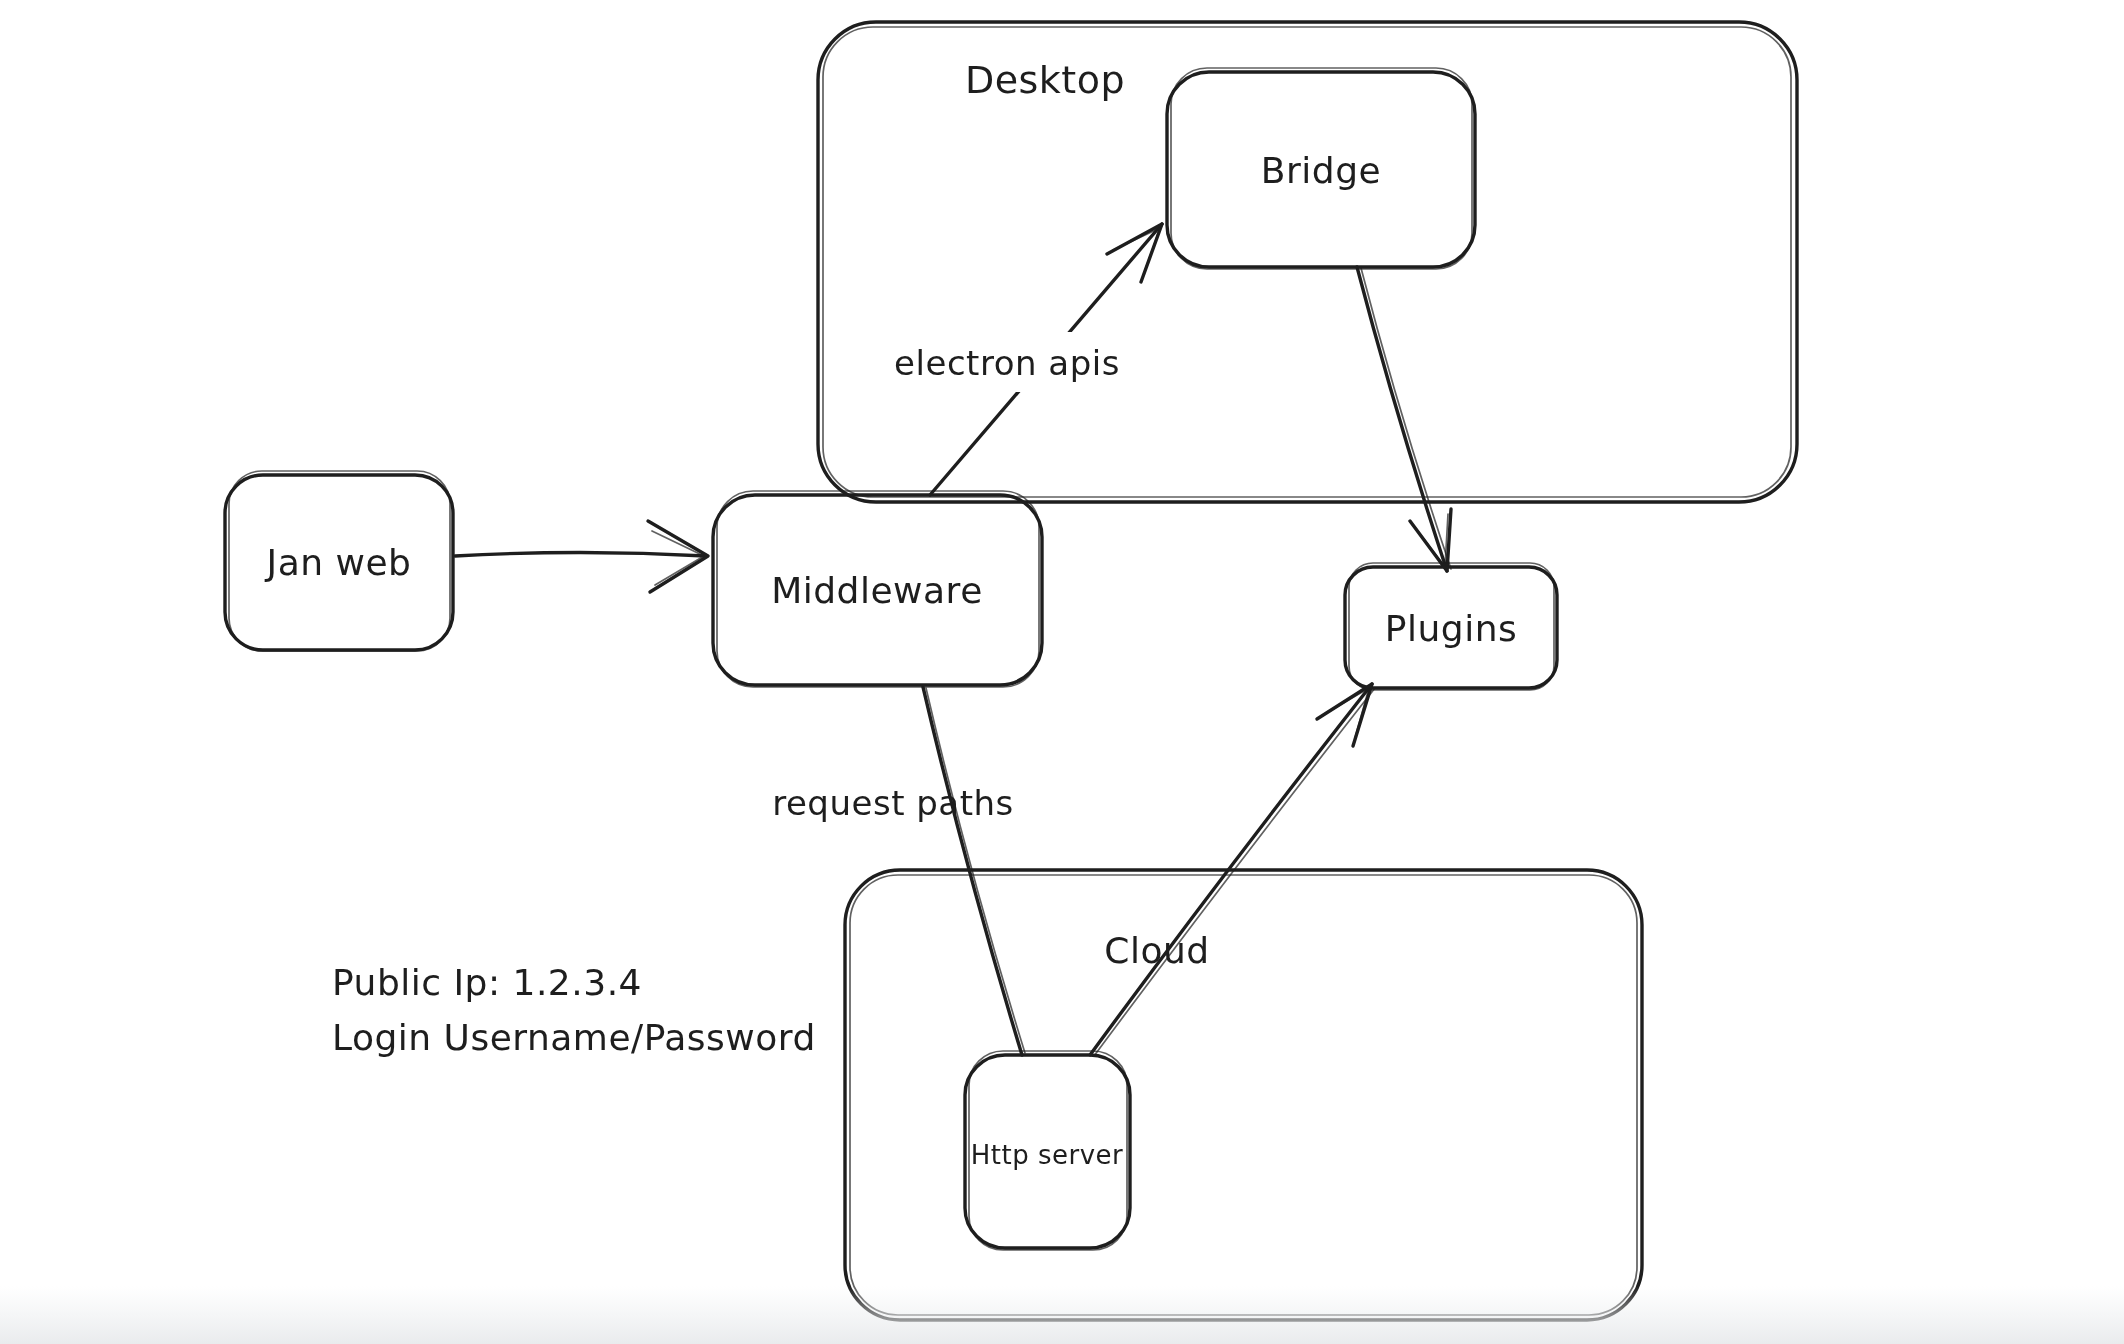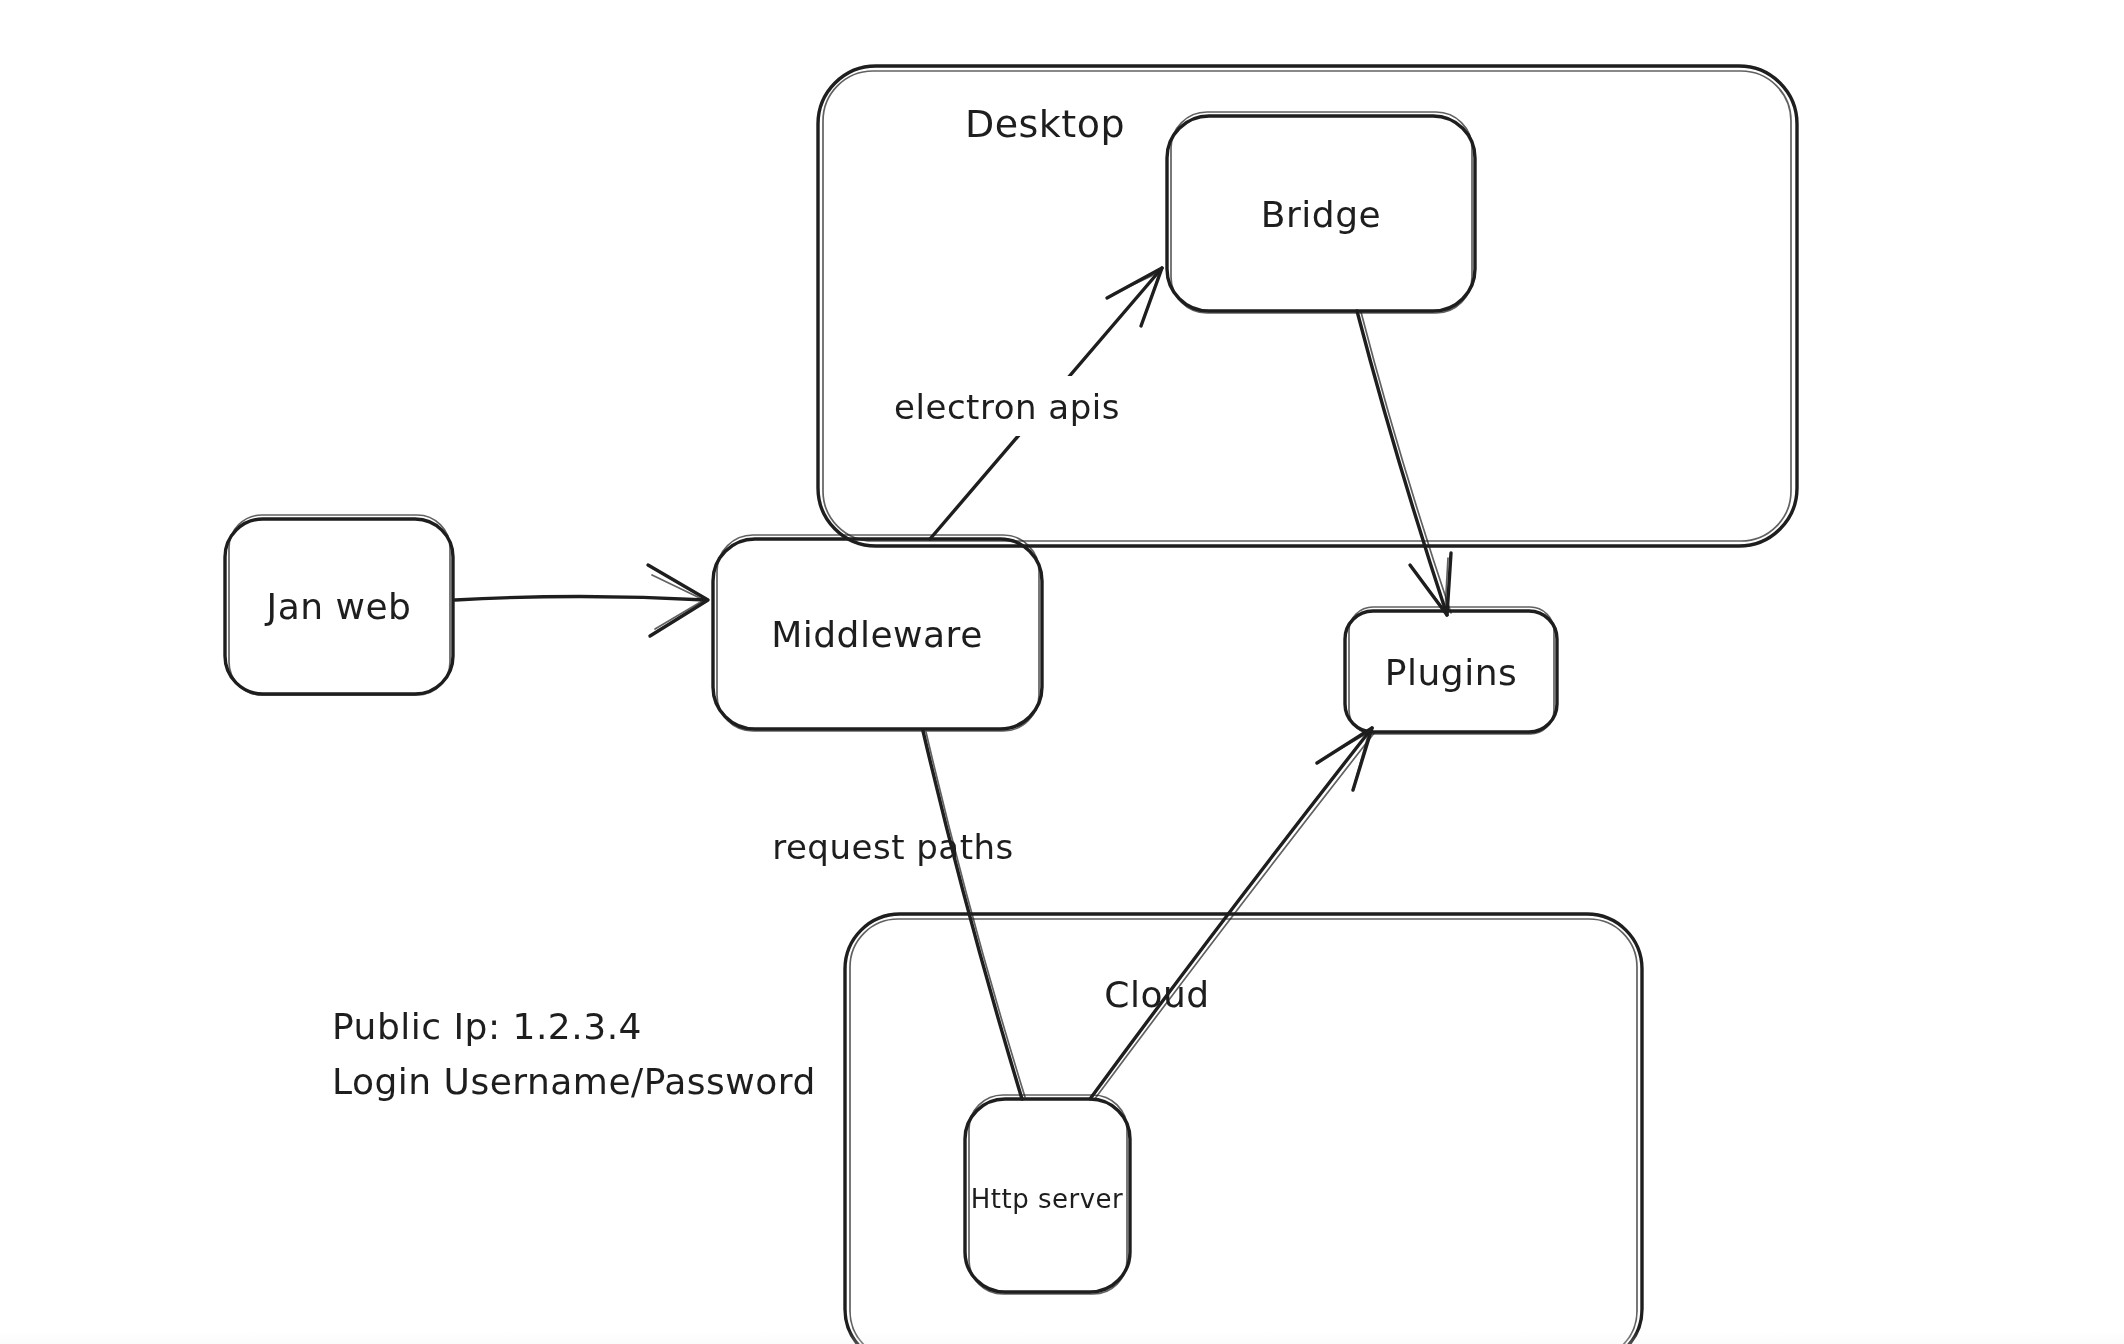--- a/index.html
+++ b/index.html
@@ -1,18 +1,18 @@
 <!DOCTYPE html>
 <html><head>
 <meta charset="utf-8">
 <style>
   html,body{margin:0;padding:0;background:#ffffff;}
   body{width:2124px;height:1344px;position:relative;overflow:hidden;
        font-family:"DejaVu Sans",sans-serif;}
-  .stage{position:absolute;inset:0;margin-top:44px;}
+  .stage{position:absolute;inset:0;}
   svg{display:block;width:2124px;height:1344px;}
   .s1{fill:none;stroke:#1e1e1e;stroke-width:3.4;stroke-linecap:round;stroke-linejoin:round;}
   .s2{fill:none;stroke:#1e1e1e;stroke-width:1.7;stroke-linecap:round;stroke-linejoin:round;opacity:.7;}
   .lbl{fill:#1e1e1e;font-family:"DejaVu Sans",sans-serif;letter-spacing:.5px;}
   .lbl-node{font-size:36px;}
   .lbl-node-sm{font-size:26px;}
   .lbl-section{font-size:38px;}
   .lbl-edge{font-size:34px;}
   .lbl-note{font-size:36px;}
   .mid{text-anchor:middle;}

